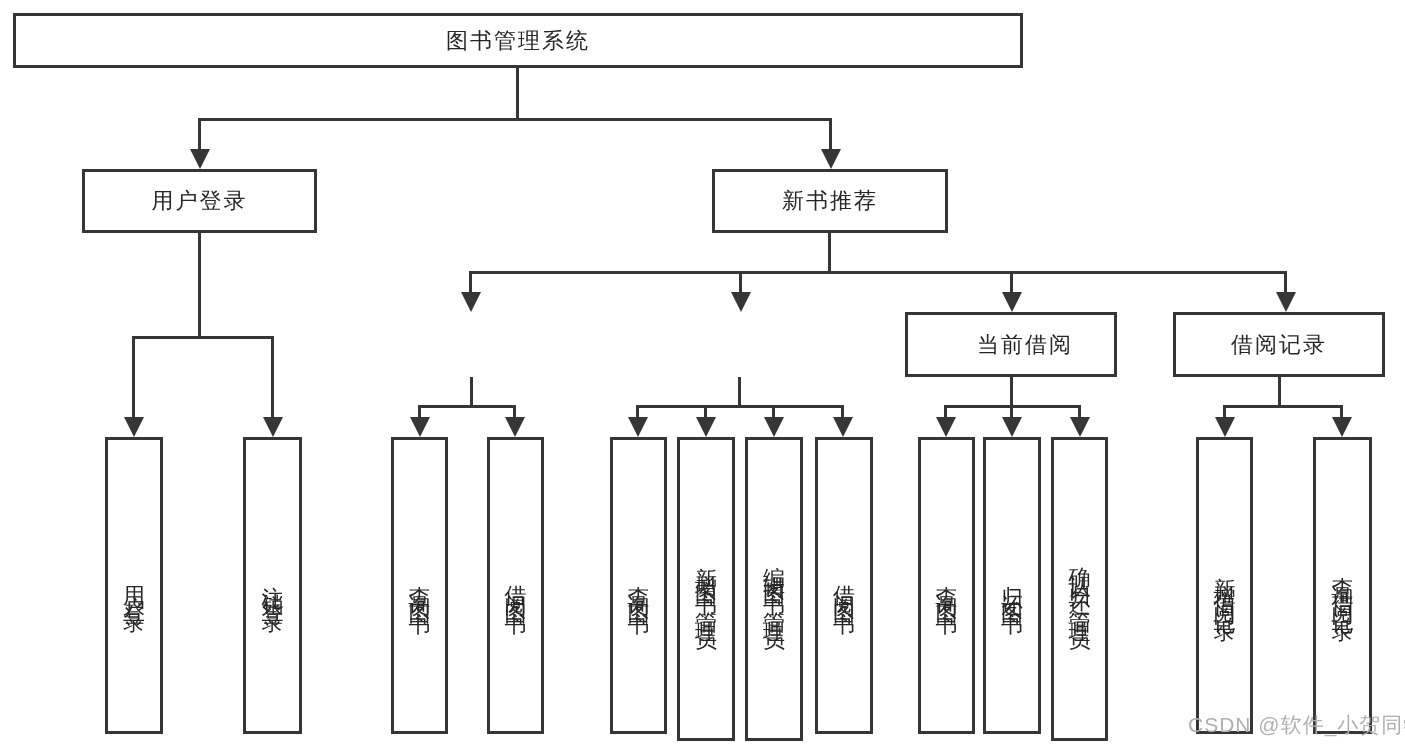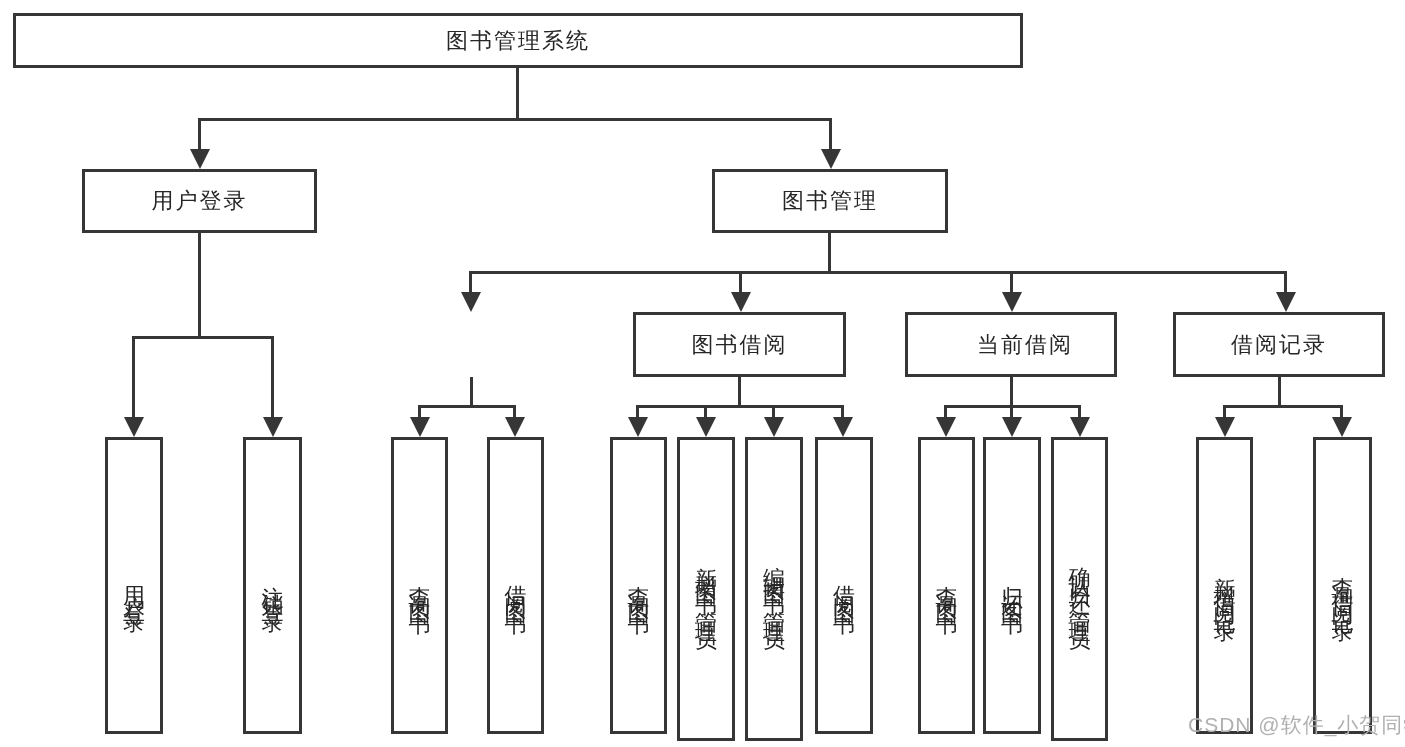--- a/index.html
+++ b/index.html
@@ -62,21 +62,21 @@
   <div>
     <div class="vline" style="left:516px; top:68px; height:50px;"></div>
     <div class="hline" style="left:198px; top:118px; width:634px;"></div>
     <div class="vline" style="left:198px; top:118px; height:31px;"></div>
     <div class="arrowhead" style="left:190px; top:149px;"></div>
     <div class="vline" style="left:829px; top:118px; height:31px;"></div>
     <div class="arrowhead" style="left:821px; top:149px;"></div>
   </div>
 
   <div class="box" style="left:82px; top:169px; width:235px; height:64px;">用户登录</div>
-  <div class="box" style="left:712px; top:169px; width:236px; height:64px;">图书管理</div>
+  <div class="box" style="left:712px; top:169px; width:236px; height:64px;">新书推荐</div>
 
   <div>
     <div class="vline" style="left:198px; top:233px; height:103px;"></div>
     <div class="hline" style="left:132px; top:336px; width:142px;"></div>
     <div class="vline" style="left:132px; top:336px; height:81px;"></div>
     <div class="arrowhead" style="left:124px; top:417px;"></div>
     <div class="vline" style="left:271px; top:336px; height:81px;"></div>
     <div class="arrowhead" style="left:263px; top:417px;"></div>
   </div>
 
@@ -86,21 +86,20 @@
     <div class="vline" style="left:469px; top:271px; height:21px;"></div>
     <div class="arrowhead" style="left:461px; top:292px;"></div>
     <div class="vline" style="left:739px; top:271px; height:21px;"></div>
     <div class="arrowhead" style="left:731px; top:292px;"></div>
     <div class="vline" style="left:1010px; top:271px; height:21px;"></div>
     <div class="arrowhead" style="left:1002px; top:292px;"></div>
     <div class="vline" style="left:1284px; top:271px; height:21px;"></div>
     <div class="arrowhead" style="left:1276px; top:292px;"></div>
   </div>
 
-  <div class="box" style="left:633px; top:312px; width:213px; height:65px;">图书借阅</div>
   <div class="box" style="left:905px; top:312px; width:212px; height:65px;padding-left:28px;">当前借阅</div>
   <div class="box" style="left:1173px; top:312px; width:212px; height:65px;">借阅记录</div>
 
   <div>
     <div class="vline" style="left:470px; top:377px; height:28px;"></div>
     <div class="hline" style="left:418px; top:405px; width:98px;"></div>
     <div class="vline" style="left:418px; top:405px; height:12px;"></div>
     <div class="arrowhead" style="left:410px; top:417px;"></div>
     <div class="vline" style="left:513px; top:405px; height:12px;"></div>
     <div class="arrowhead" style="left:505px; top:417px;"></div>

